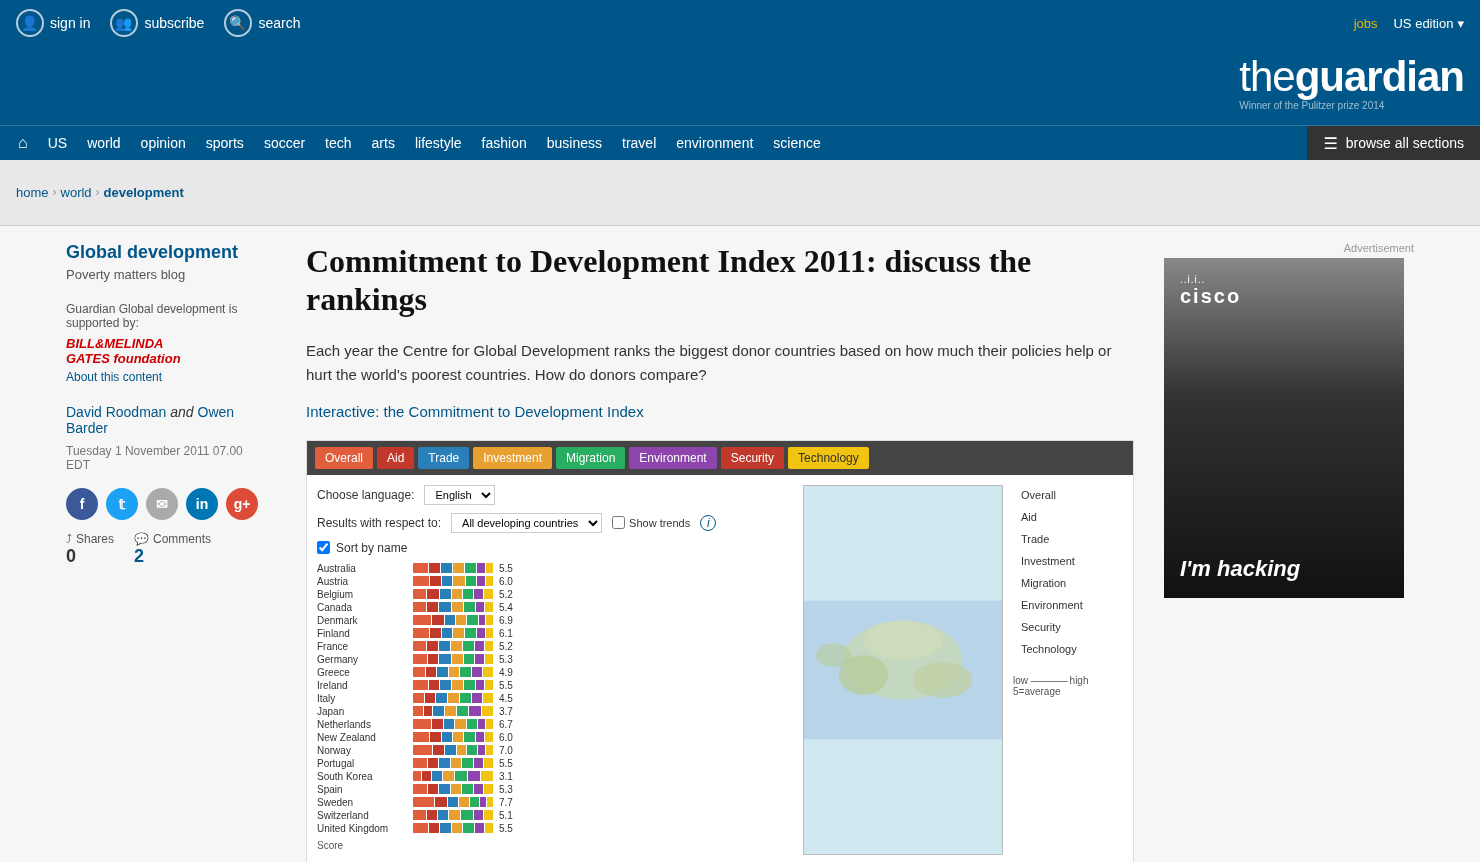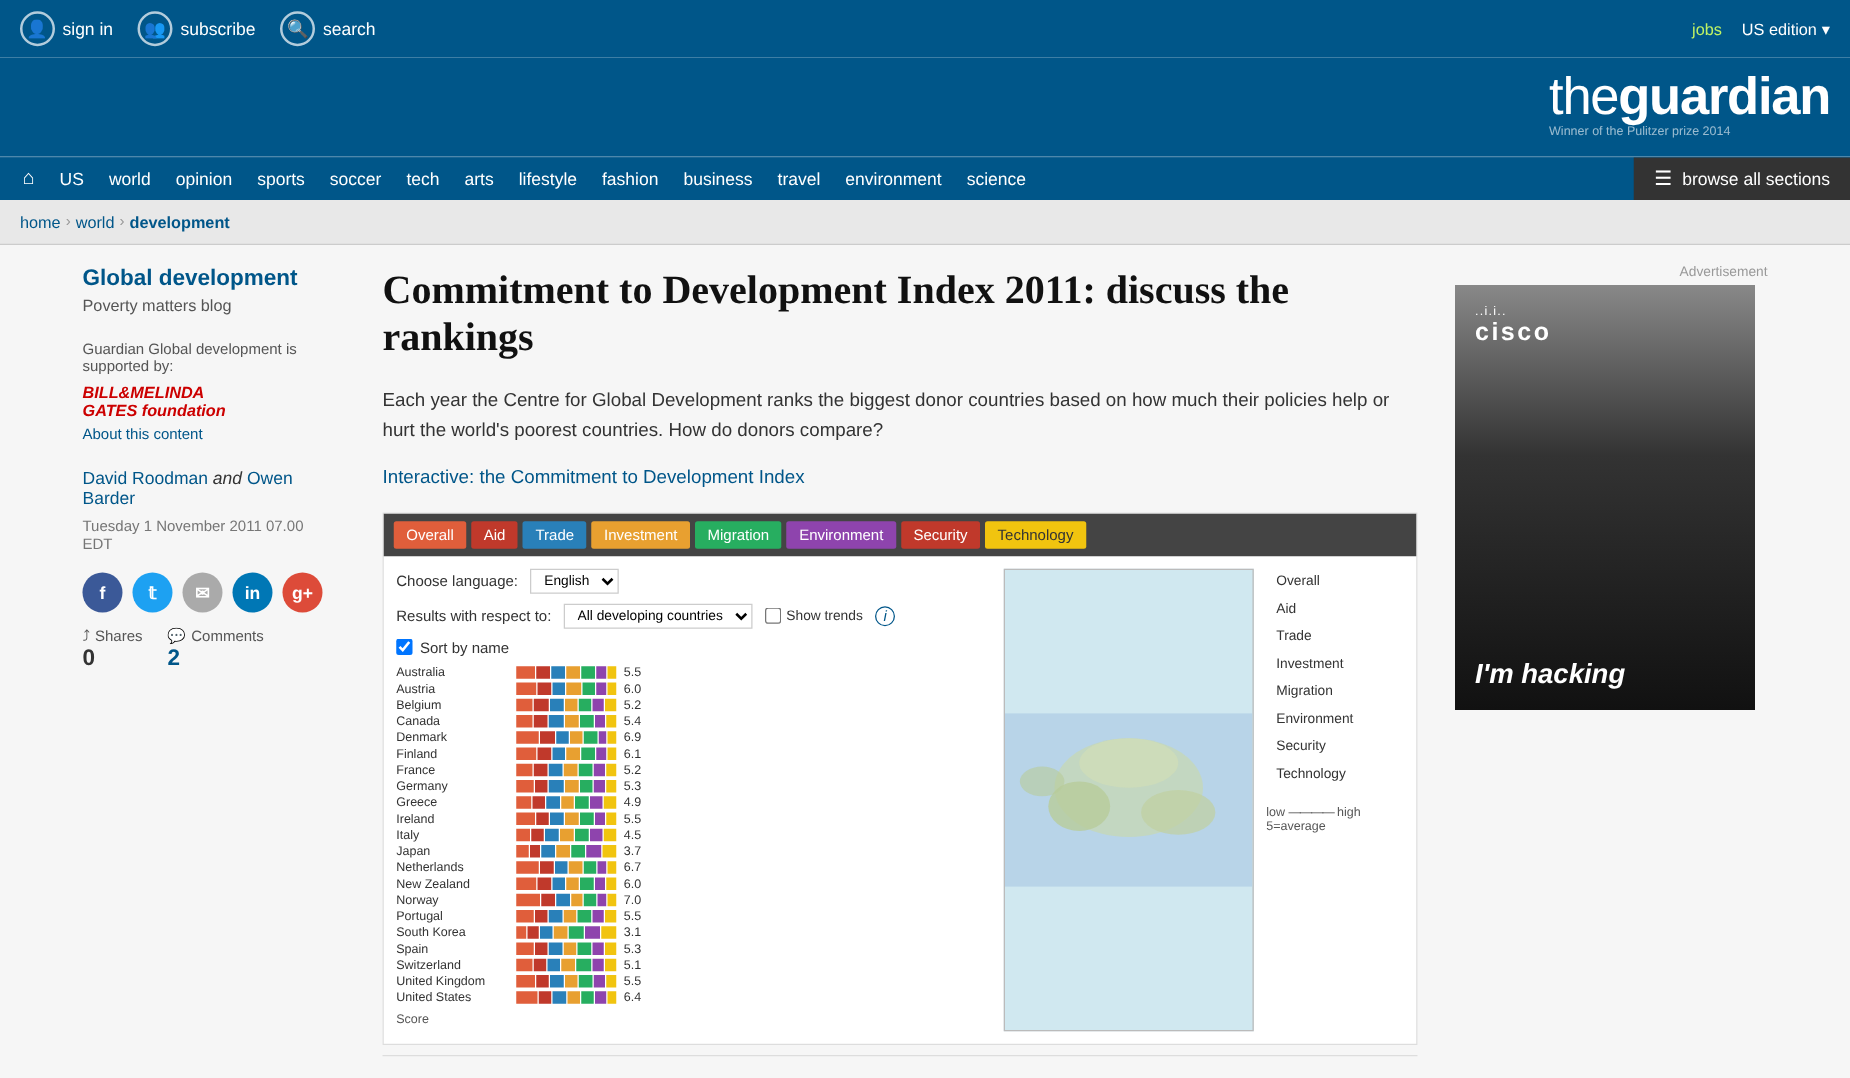--- a/index.html
+++ b/index.html
@@ -15,21 +15,21 @@
       padding: 0 16px;
       height: 46px;
     }
     .top-bar-left { display: flex; align-items: center; gap: 20px; }
     .top-bar-item { display: flex; align-items: center; gap: 6px; color: white; font-size: 14px; cursor: pointer; }
     .top-bar-item .icon-circle {
       width: 28px; height: 28px; border: 2px solid rgba(255,255,255,0.7);
       border-radius: 50%; display: flex; align-items: center; justify-content: center; font-size: 14px;
     }
     .top-bar-right { display: flex; align-items: center; gap: 16px; font-size: 13px; }
-    .top-bar-right a { color: #bef264; text-decoration: none; }
+    .top-bar-right a { color: #eab308; text-decoration: none; }
     .us-edition { display: flex; align-items: center; gap: 4px; cursor: pointer; }
 
     
     .header {
       background: #005689;
       display: flex;
       justify-content: flex-end;
       align-items: center;
       padding: 10px 16px 14px;
     }
@@ -83,21 +83,21 @@
       background: #e8e8e8;
       border-bottom: 1px solid #ccc;
       display: flex;
       align-items: center;
       padding: 0 16px;
     }
     .breadcrumb-left {
       display: flex;
       align-items: flex-start;
       gap: 4px;
-      padding: 10px 0;
+      padding: 25px 0;
       margin-right: 24px;
     }
     .breadcrumb-left a { color: #005689; text-decoration: none; font-size: 13px; }
     .breadcrumb-left .sep { color: #999; font-size: 12px; }
     .breadcrumb-left .current { color: #005689; font-weight: bold; font-size: 13px; }
     .geo-links { display: flex; align-items: center; gap: 0; }
     .geo-links a { color: #555; text-decoration: none; font-size: 13px; padding: 10px 10px; display: block; }
 
     
     .content-wrapper {
@@ -699,20 +699,33 @@
                 <div class="chart-bar-seg" style="width:14%;background:#c0392b"></div>
                 <div class="chart-bar-seg" style="width:14%;background:#2980b9"></div>
                 <div class="chart-bar-seg" style="width:14%;background:#e8a030"></div>
                 <div class="chart-bar-seg" style="width:15%;background:#27ae60"></div>
                 <div class="chart-bar-seg" style="width:12%;background:#8e44ad"></div>
                 <div class="chart-bar-seg" style="width:12%;background:#f1c40f"></div>
               </div>
               <span class="chart-score">5.3</span>
             </div>
             <div class="chart-row">
+              <span class="chart-country">Sweden</span>
+              <div class="chart-bar-container">
+                <div class="chart-bar-seg" style="width:28%;background:#e05e3b"></div>
+                <div class="chart-bar-seg" style="width:16%;background:#c0392b"></div>
+                <div class="chart-bar-seg" style="width:14%;background:#2980b9"></div>
+                <div class="chart-bar-seg" style="width:13%;background:#e8a030"></div>
+                <div class="chart-bar-seg" style="width:13%;background:#27ae60"></div>
+                <div class="chart-bar-seg" style="width:8%;background:#8e44ad"></div>
+                <div class="chart-bar-seg" style="width:8%;background:#f1c40f"></div>
+              </div>
+              <span class="chart-score">7.7</span>
+            </div>
+            <div class="chart-row">
               <span class="chart-country">Switzerland</span>
               <div class="chart-bar-container">
                 <div class="chart-bar-seg" style="width:17%;background:#e05e3b"></div>
                 <div class="chart-bar-seg" style="width:14%;background:#c0392b"></div>
                 <div class="chart-bar-seg" style="width:14%;background:#2980b9"></div>
                 <div class="chart-bar-seg" style="width:15%;background:#e8a030"></div>
                 <div class="chart-bar-seg" style="width:15%;background:#27ae60"></div>
                 <div class="chart-bar-seg" style="width:13%;background:#8e44ad"></div>
                 <div class="chart-bar-seg" style="width:12%;background:#f1c40f"></div>
               </div>
@@ -723,33 +736,20 @@
               <div class="chart-bar-container">
                 <div class="chart-bar-seg" style="width:20%;background:#e05e3b"></div>
                 <div class="chart-bar-seg" style="width:14%;background:#c0392b"></div>
                 <div class="chart-bar-seg" style="width:14%;background:#2980b9"></div>
                 <div class="chart-bar-seg" style="width:14%;background:#e8a030"></div>
                 <div class="chart-bar-seg" style="width:15%;background:#27ae60"></div>
                 <div class="chart-bar-seg" style="width:12%;background:#8e44ad"></div>
                 <div class="chart-bar-seg" style="width:11%;background:#f1c40f"></div>
               </div>
               <span class="chart-score">5.5</span>
-            </div>
-            <div class="chart-row">
-              <span class="chart-country">United States</span>
-              <div class="chart-bar-container">
-                <div class="chart-bar-seg" style="width:23%;background:#e05e3b"></div>
-                <div class="chart-bar-seg" style="width:14%;background:#c0392b"></div>
-                <div class="chart-bar-seg" style="width:14%;background:#2980b9"></div>
-                <div class="chart-bar-seg" style="width:14%;background:#e8a030"></div>
-                <div class="chart-bar-seg" style="width:14%;background:#27ae60"></div>
-                <div class="chart-bar-seg" style="width:11%;background:#8e44ad"></div>
-                <div class="chart-bar-seg" style="width:10%;background:#f1c40f"></div>
-              </div>
-              <span class="chart-score">6.4</span>
             </div>
           </div>
           <div class="score-label">Score</div>
         </div>
 
         <div class="map-area">
           <svg viewBox="0 0 200 140">
             <rect width="200" height="140" fill="#b8d4e8"></rect>
 
             <ellipse cx="100" cy="60" rx="60" ry="40" fill="#c8d8b0" opacity="0.7"></ellipse>

